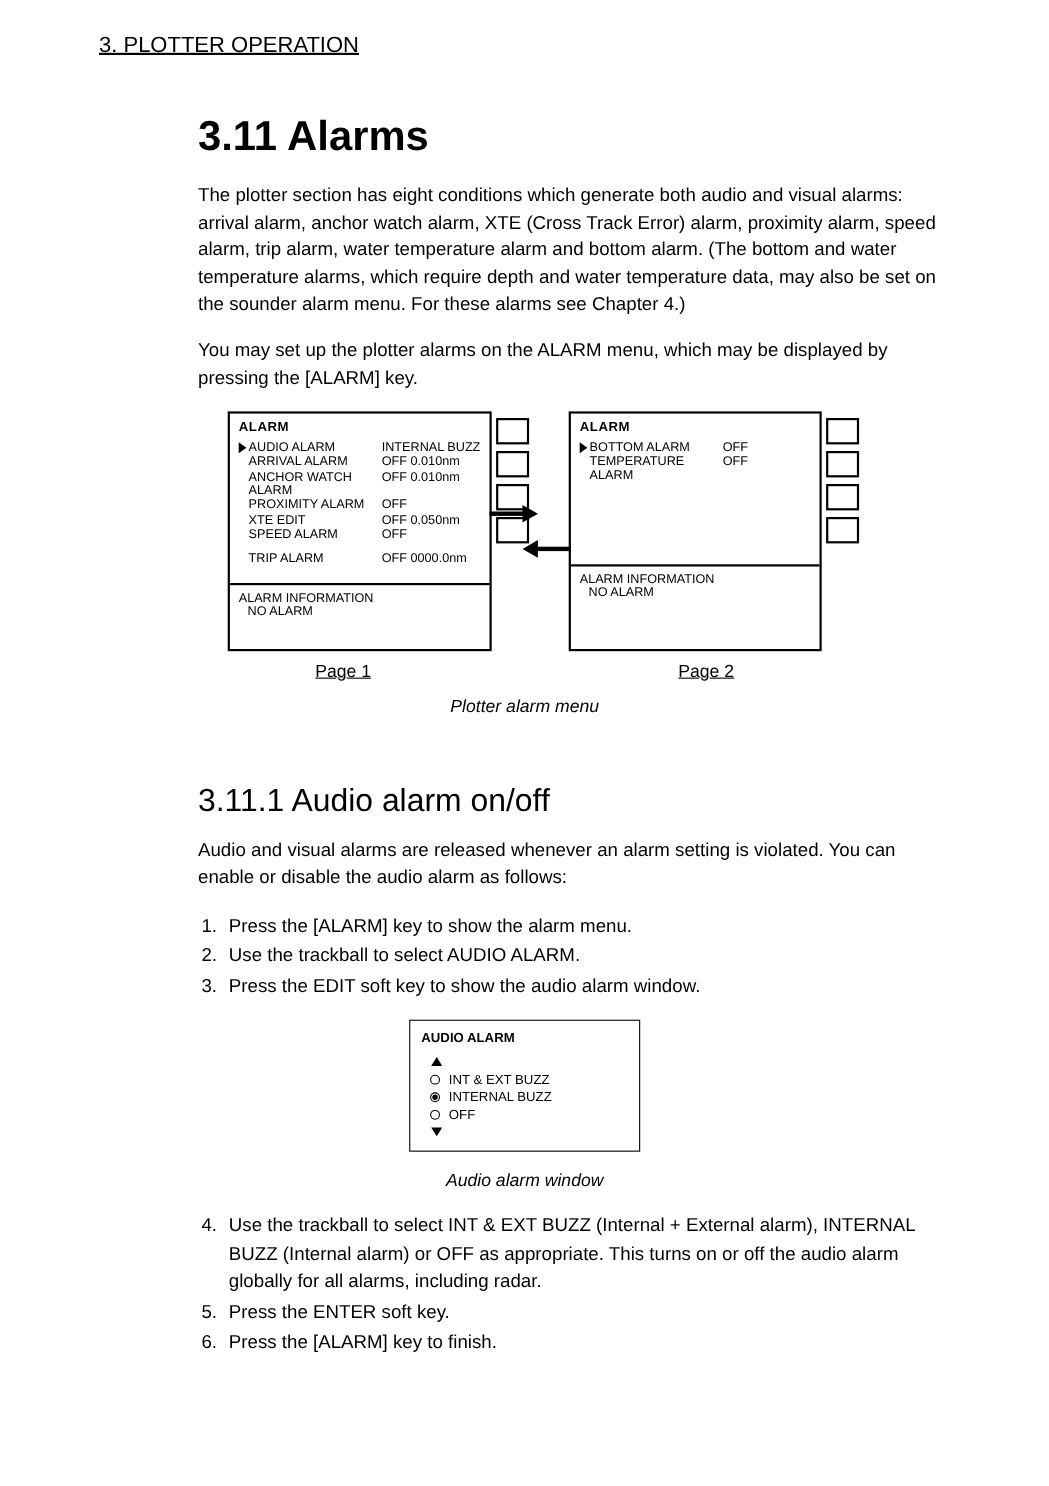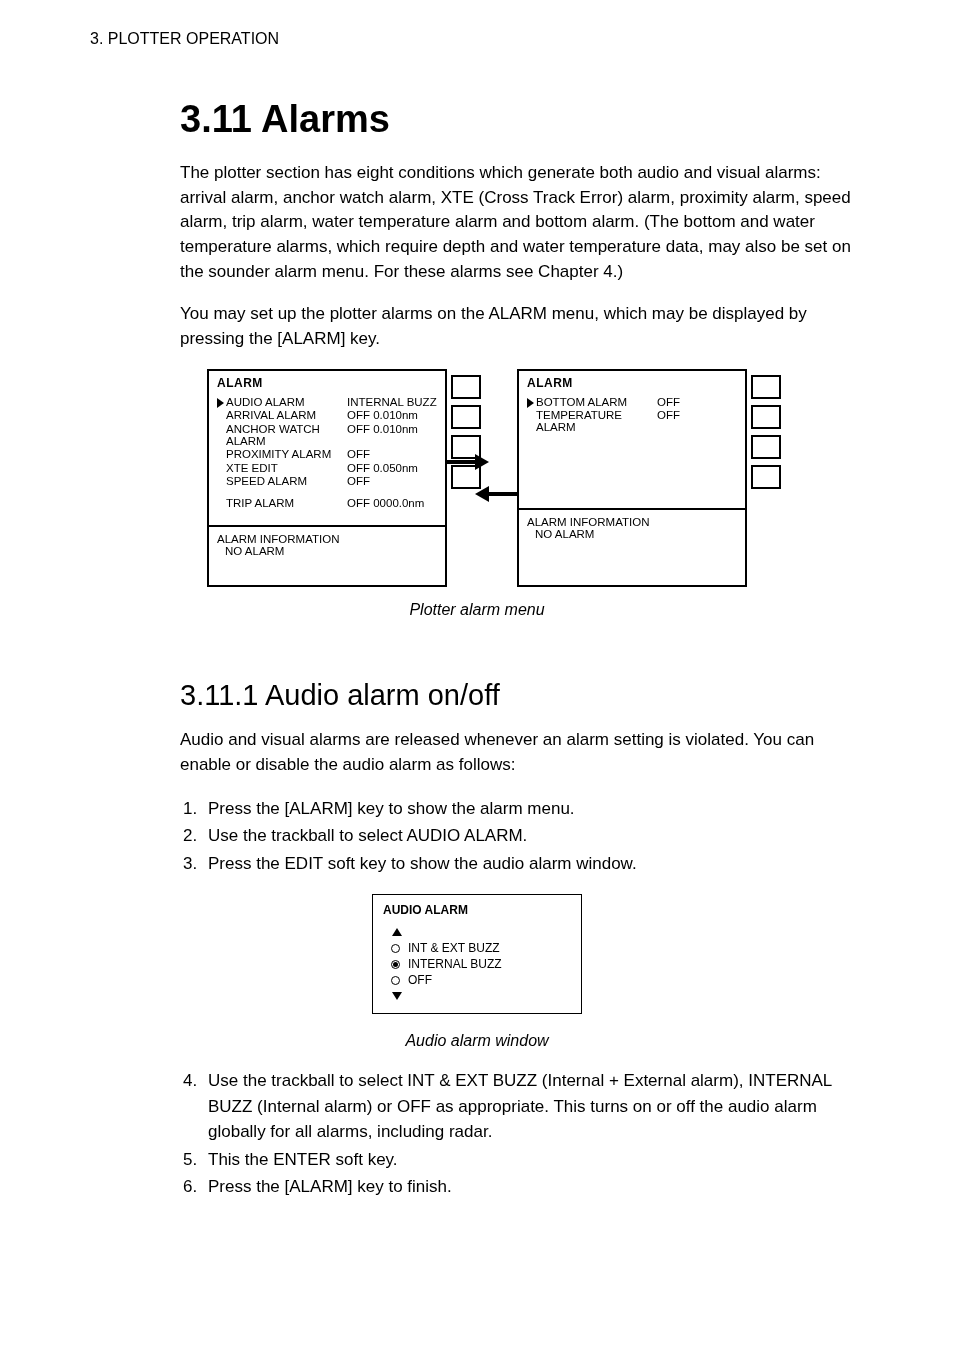--- a/index.html
+++ b/index.html
@@ -5,21 +5,21 @@
     * { box-sizing: border-box; margin: 0; padding: 0; }
     body {
       font-family: Arial, Helvetica, sans-serif;
       background: #fff;
       width: 954px;
       margin: 0 auto;
       padding: 30px 90px 60px 90px;
       color: #000;
       font-size: 16px;
     }
-    .header-text { font-size: 16px; margin-bottom: 50px; }
+    .header-text { font-size: 20px; margin-bottom: 50px; text-decoration: underline; }
     .section-heading { font-size: 38px; font-weight: bold; margin: 30px 0 20px 90px; }
     .sub-heading { font-size: 29px; font-weight: normal; margin: 60px 0 16px 90px; }
     .body-para { font-size: 17px; line-height: 1.45; margin: 0 0 18px 90px; }
     .figure-caption { font-size: 16px; font-style: italic; text-align: center; margin: 14px 0 0 0; }
     .ol { margin: 0 0 18px 112px; font-size: 17px; line-height: 1.5; }
     .ol li { padding-left: 6px; margin-bottom: 2px; }
 
     
     .alarm-diagram { display: flex; align-items: center; justify-content: center; margin-top: 10px; }
     .menu-box { border: 2px solid #000; font-size: 12px; font-family: Arial, sans-serif; position: relative; }
@@ -137,20 +137,24 @@
       </div>
       <div class="softkeys" id="softkeys2">
           <div class="softkey"></div>
           <div class="softkey"></div>
           <div class="softkey"></div>
           <div class="softkey"></div>
         </div>
     </div>
   </div>
 
+  <div class="page-caption-wrap">
+    <span style="text-decoration:underline;">Page 1</span>
+    <span style="text-decoration:underline;">Page 2</span>
+  </div>
   <div class="figure-caption">Plotter alarm menu</div>
 </div>
 
 <h3 class="sub-heading">3.11.1 Audio alarm on/off</h3>
 <p class="body-para">Audio and visual alarms are released whenever an alarm setting is violated. You can enable or disable the audio alarm as follows:</p>
 
 <ol class="ol" id="steps-a">
     <li>Press the [ALARM] key to show the alarm menu.</li>
     <li>Use the trackball to select AUDIO ALARM.</li>
     <li>Press the EDIT soft key to show the audio alarm window.</li>
@@ -172,15 +176,15 @@
         <span class="radio"></span>
         <span>OFF</span>
       </div>
     </div>
   <div class="tri-down"></div>
 </div>
 <div class="window-caption">Audio alarm window</div>
 
 <ol class="ol" start="4" id="steps-b">
     <li>Use the trackball to select INT &amp; EXT BUZZ (Internal + External alarm), INTERNAL BUZZ (Internal alarm) or OFF as appropriate. This turns on or off the audio alarm globally for all alarms, including radar.</li>
-    <li>This the ENTER soft key.</li>
+    <li>Press the ENTER soft key.</li>
     <li>Press the [ALARM] key to finish.</li>
   </ol>
 
 </body></html>

